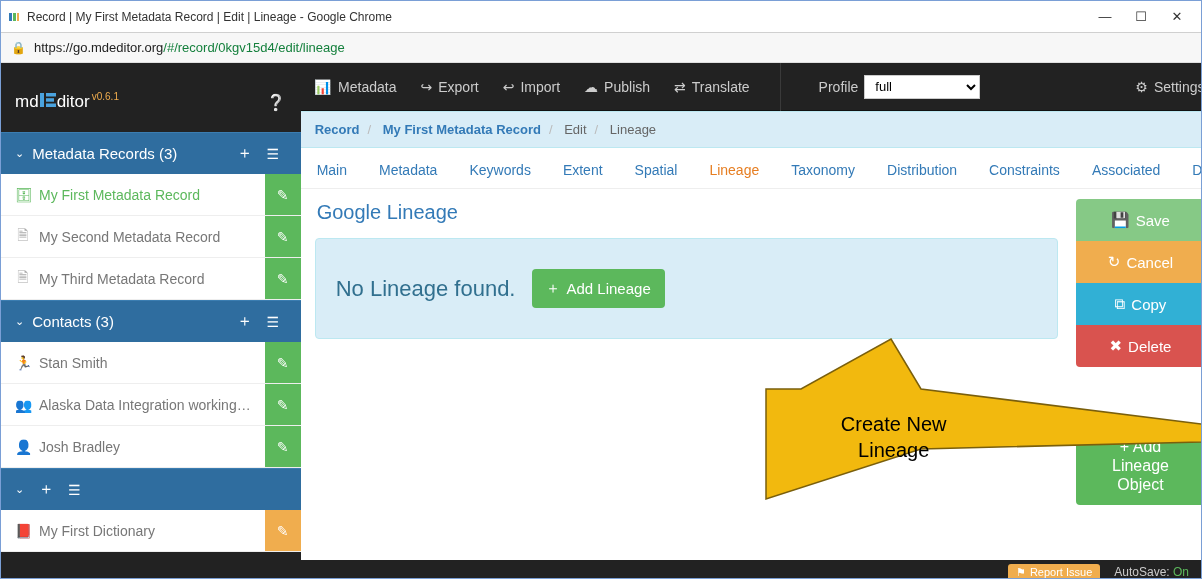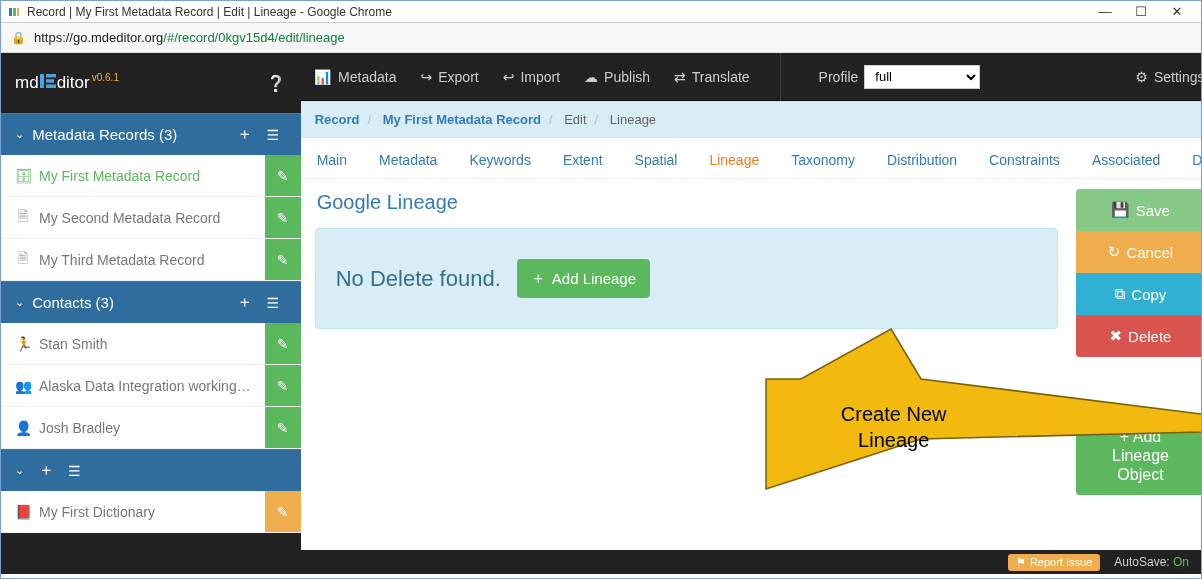--- a/index.html
+++ b/index.html
@@ -1,30 +1,30 @@
 <!DOCTYPE html>
 <html><head>
 <meta charset="utf-8">
 <style>
 * { box-sizing: border-box; margin: 0; padding: 0; }
 body { font-family: "Helvetica Neue", Helvetica, Arial, sans-serif; font-size: 14px; color: #333; background: #fff; width: 1202px; height: 579px; overflow: hidden; border: 1px solid #7a9fd6; }
-.titlebar { height: 22px; background: #fff; border-bottom: 1px solid #d0d0d0; display: flex; align-items: center; padding: 0 6px; font-size: 12px; color: #333; }
+.titlebar { height: 32px; background: #fff; border-bottom: 1px solid #d0d0d0; display: flex; align-items: center; padding: 0 6px; font-size: 12px; color: #333; }
 .titlebar .tb-icon { width: 14px; height: 14px; margin-right: 6px; display: inline-flex; align-items: center; justify-content: center; font-size: 11px; }
 .titlebar .tb-title { flex: 1; }
 .titlebar .tb-btn { width: 36px; text-align: center; font-family: Arial; font-size: 13px; color: #333; }
 .addrbar { height: 30px; background: #f7f7f7; border-bottom: 1px solid #e0e0e0; display: flex; align-items: center; padding: 0 10px; font-size: 13px; color: #5a5a5a; }
 .addrbar .lock { margin-right: 8px; font-size: 12px; }
 .addrbar .host { color: #222; }
 .addrbar .path { color: #15803d; }
 
 .app { display: flex; height: calc(579px - 26px - 30px - 2px - 24px); }
 
 
 .sidebar { width: 302px; background: #222; color: #fff; display: flex; flex-direction: column; }
-.brand { height: 60px; background: #222; display: flex; align-items: center; padding: 0 14px; color: #ddd; font-size: 17px; }
+.brand { height: 60px; background: #222; display: flex; align-items: center; padding: 0 14px; color: #ddd; font-size: 17px; margin-top: 9px; }
 .brand .md { color: #fff; }
 .brand .e { color: #4aa3df; font-weight: bold; }
 .brand .ditor { color: #fff; }
 .brand .ver { color: #f0ad4e; font-size: 10px; margin-left: 2px; position: relative; top: -6px; }
 .brand .help { margin-left: auto; color: #888; font-size: 16px; }
 
 .sb-head { background: #2f6d9f; color: #fff; height: 42px; display: flex; align-items: center; padding: 0 14px; font-size: 15px; border-top: 1px solid #3b7db1; }
 .sb-head .chev { margin-right: 8px; font-size: 11px; }
 .sb-head .title { flex: 1; }
 .sb-head .plus { width: 28px; text-align: center; font-size: 16px; }
@@ -261,21 +261,21 @@
       <span class="tab">Distribution</span>
       <span class="tab">Constraints</span>
       <span class="tab">Associated</span>
       <span class="tab">D</span>
     </div>
 
     <div class="content">
       <div class="content-left">
         <div class="page-title">Google Lineage</div>
         <div class="panel">
-          <span class="nolineage">No Delete found.</span>
+          <span class="nolineage">No Lineage found.</span>
           <button class="btn btn-green">
             <span class="glyph">＋</span>
             <span>Add Lineage</span>
           </button>
         </div>
 
         <div class="callout">
           <svg width="600" height="200">
             <polygon points="130,0 160,50 560,100 160,110 5,160 5,50 40,50" fill="#f2b90e" stroke="#7a5f0c" stroke-width="1.5"></polygon>
           </svg>

